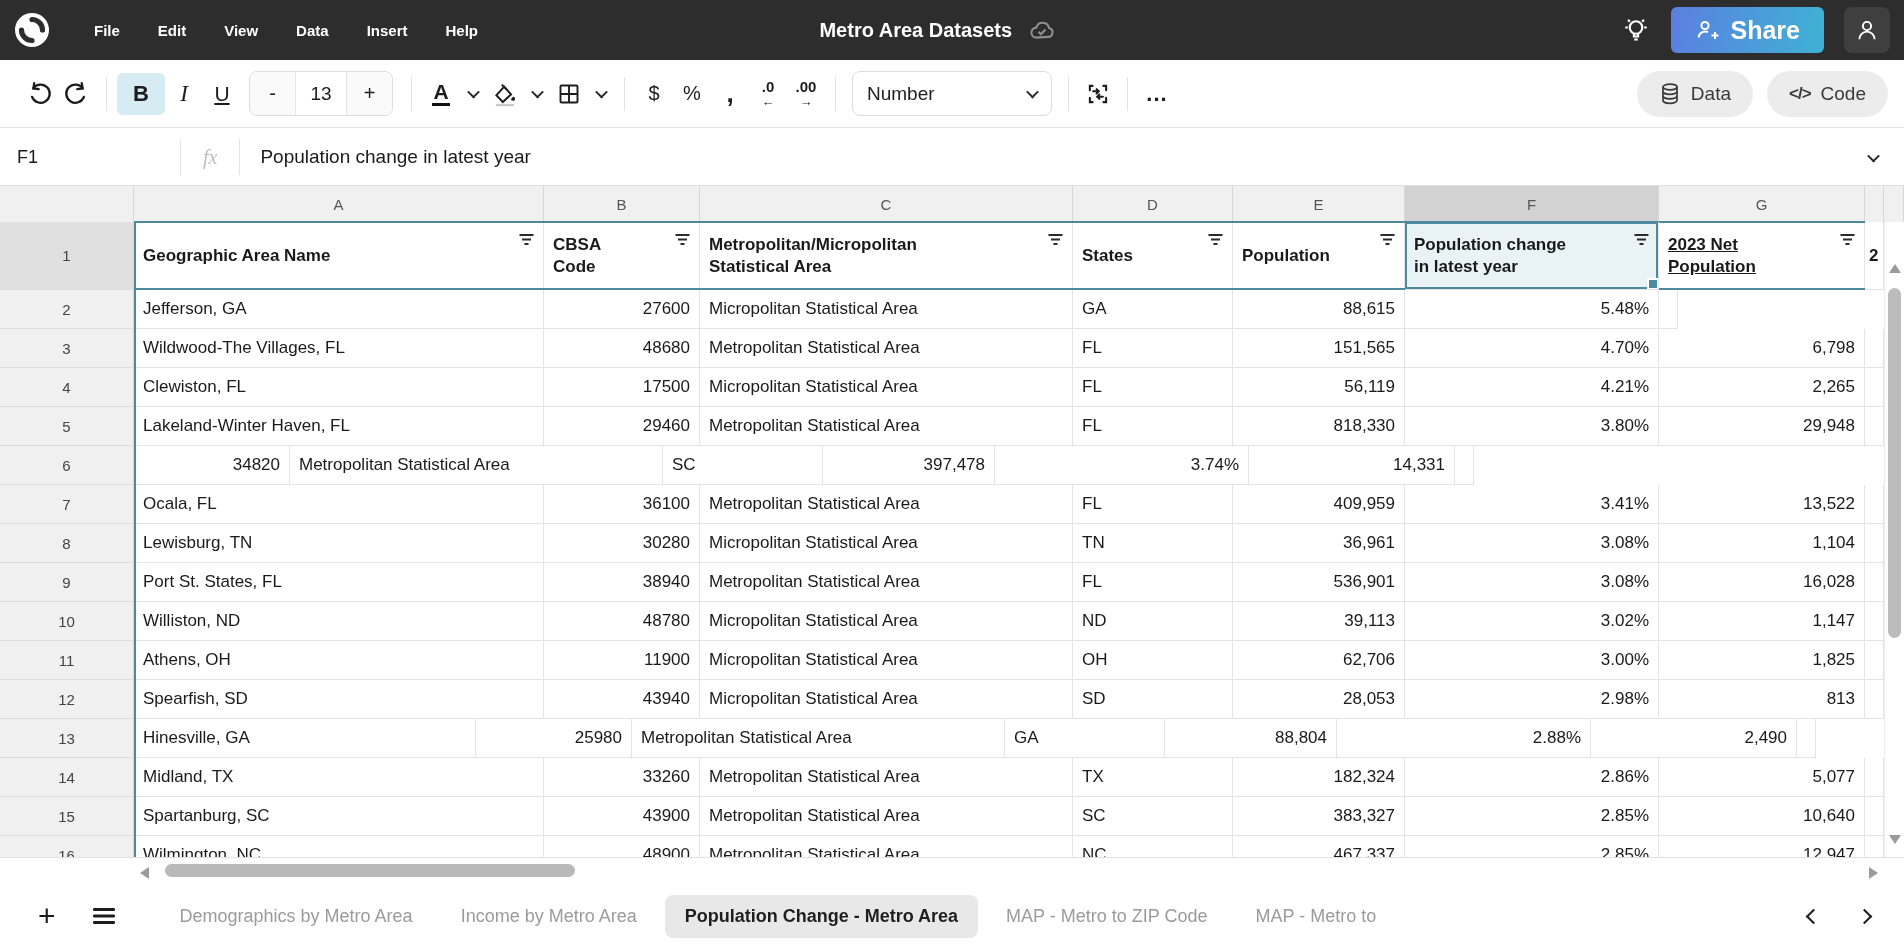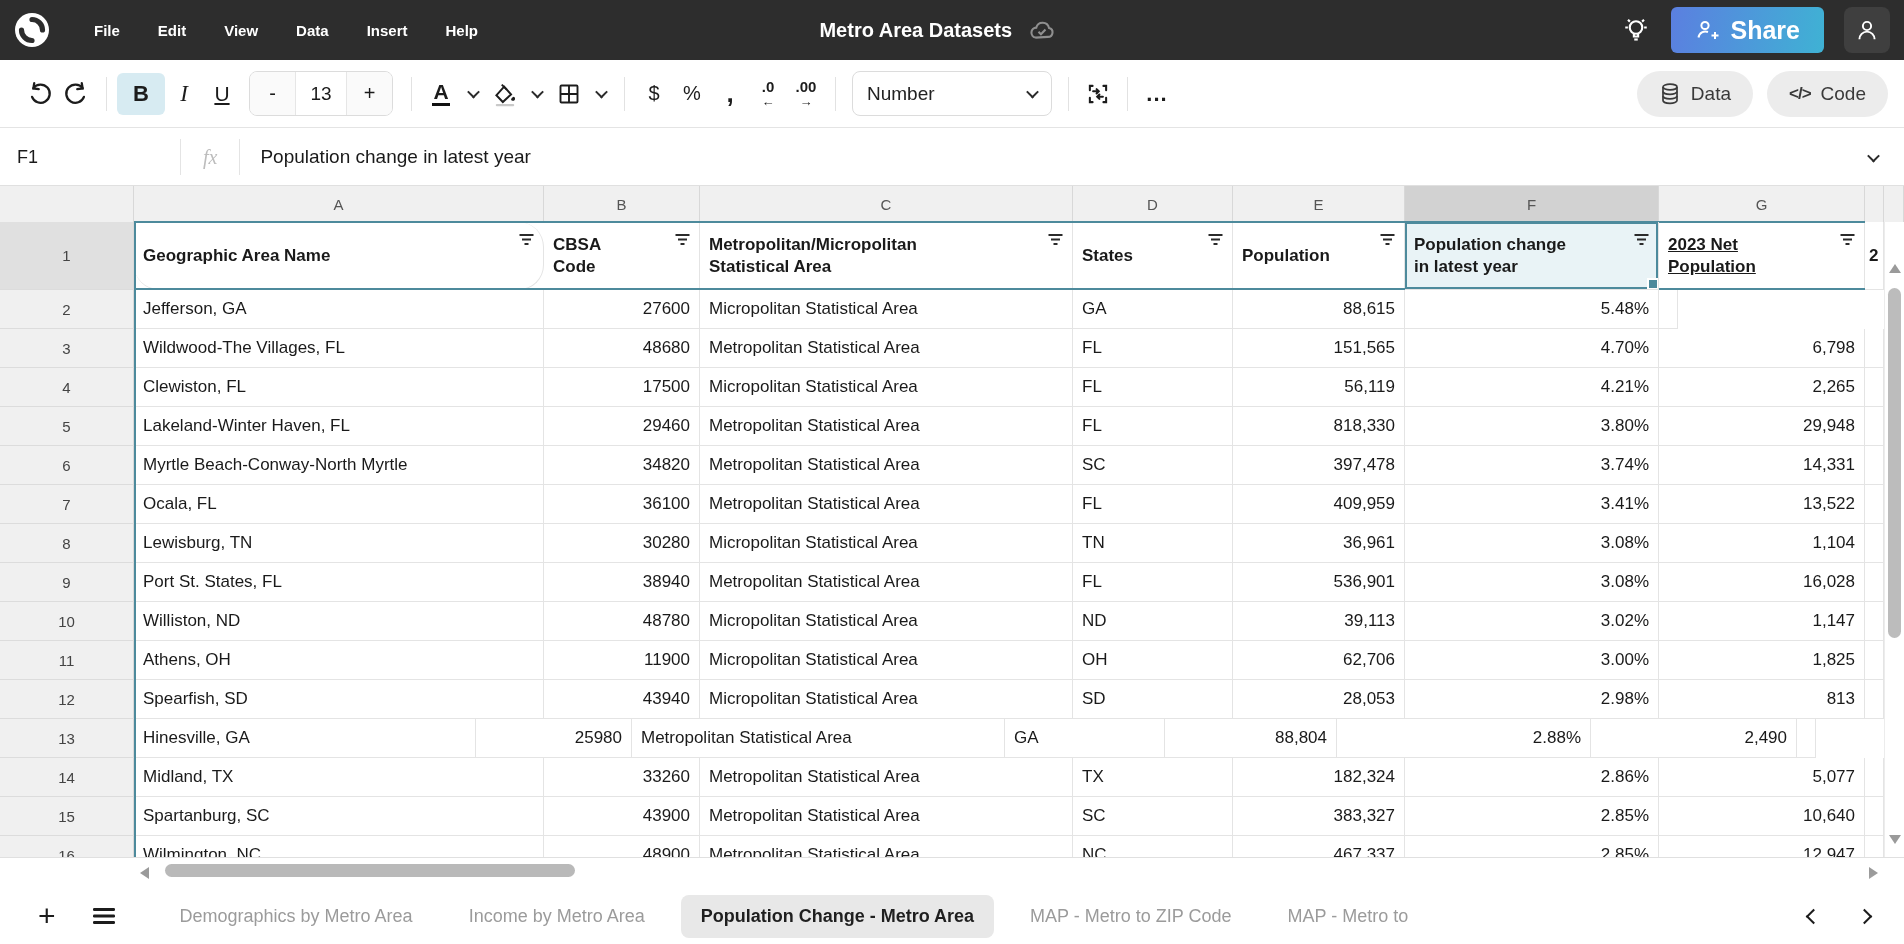--- a/index.html
+++ b/index.html
@@ -75,21 +75,21 @@
   .vthumb { position:absolute; left:3px; top:66px; width:13px; height:350px; border-radius:7px; background:#bcbcbc; }
   .hscroll { position:absolute; top:861px; left:0; width:1904px; height:26px; }
   .tri.left { left:140px; top:6px; border-top:6px solid transparent; border-bottom:6px solid transparent; border-right:9px solid #9a9a9a; }
   .tri.rightt { right:26px; top:6px; border-top:6px solid transparent; border-bottom:6px solid transparent; border-left:9px solid #9a9a9a; }
   .hthumb { position:absolute; left:165px; top:3px; width:410px; height:13px; border-radius:7px; background:#b9b9b9; }
 
   
   .tabbar { position:absolute; top:888px; left:0; width:1904px; height:56px; background:#fff; display:flex; align-items:center; }
   .addsheet { margin-left:38px; font-size:30px; font-weight:400; color:#1c1c1c; line-height:1; }
   .sheetlist-btn { margin-left:36px; display:flex; }
-  .tabs { display:flex; align-items:flex-end; gap:16px; margin-left:44px; width:1600px; overflow:hidden; white-space:nowrap; }
+  .tabs { display:flex; align-items:flex-end; gap:8px; margin-left:44px; width:1600px; overflow:hidden; white-space:nowrap; }
   .tab { font-size:18px; color:#9b9b9b; padding:11px 20px; flex:0 0 auto; }
   .tab.active { background:#e8e8e8; border-radius:8px; color:#1f1f1f; font-weight:700; }
   .tabnav { position:absolute; right:0; top:0; width:130px; height:56px; background:#fff; display:flex; align-items:center; justify-content:center; gap:40px; box-shadow:-18px 0 14px rgba(255,255,255,0.95); }
   .nav-chev { width:11px; height:11px; border-right:2.4px solid #1c1c1c; border-bottom:2.4px solid #1c1c1c; display:inline-block; }
   .nav-chev.prev { transform:rotate(135deg); }
   .nav-chev.next { transform:rotate(-45deg); }
 
   svg { display:block; }
 </style>
 </head>
@@ -267,21 +267,21 @@
       <div class="lcell" style="width: 160px;">D</div>
       <div class="lcell" style="width: 172px;">E</div>
       <div class="lcell sel" style="width: 254px;">F</div>
       <div class="lcell" style="width: 206px;">G</div>
       <div class="lcell" style="width: 19px;"></div>
       <div class="lcell" style="width: 20px;"></div>
     </div>
   <div id="rows">
       <div class="grow header">
         <div class="gutter hdr" style="width: 134px;">1</div>
-        <div class="gcell hcell" style="width: 410px; border-radius: 25px;"><span>Geographic Area Name</span><span class="filter"><svg width="15" height="12" viewBox="0 0 15 12" fill="#2b2b2b">
+        <div class="gcell hcell" style="width: 410px;"><span>Geographic Area Name</span><span class="filter"><svg width="15" height="12" viewBox="0 0 15 12" fill="#2b2b2b">
               <rect x="0.5" y="0" width="14" height="2"></rect>
               <rect x="3" y="4.5" width="9" height="2"></rect>
               <rect x="5.5" y="9" width="4" height="2"></rect>
             </svg></span></div>
         <div class="gcell hcell" style="width: 156px;"><span>CBSA
 Code</span><span class="filter"><svg width="15" height="12" viewBox="0 0 15 12" fill="#2b2b2b">
               <rect x="0.5" y="0" width="14" height="2"></rect>
               <rect x="3" y="4.5" width="9" height="2"></rect>
               <rect x="5.5" y="9" width="4" height="2"></rect>
             </svg></span></div>
@@ -353,21 +353,20 @@
         <div class="gcell right" style="width: 156px;">29460</div>
         <div class="gcell" style="width: 373px;">Metropolitan Statistical Area</div>
         <div class="gcell" style="width: 160px;">FL</div>
         <div class="gcell right" style="width: 172px;">818,330</div>
         <div class="gcell right" style="width: 254px;">3.80%</div>
         <div class="gcell right" style="width: 206px;">29,948</div>
         <div class="gcell" style="width: 19px;"></div>
       </div>
       <div class="grow">
         <div class="gutter" style="width: 134px;">6</div>
-        <div class="gcell" style="width: 410px;">Myrtle Beach-Conway-North Myrtle</div>
         <div class="gcell right" style="width: 156px;">34820</div>
         <div class="gcell" style="width: 373px;">Metropolitan Statistical Area</div>
         <div class="gcell" style="width: 160px;">SC</div>
         <div class="gcell right" style="width: 172px;">397,478</div>
         <div class="gcell right" style="width: 254px;">3.74%</div>
         <div class="gcell right" style="width: 206px;">14,331</div>
         <div class="gcell" style="width: 19px;"></div>
       </div>
       <div class="grow">
         <div class="gutter" style="width: 134px;">7</div>

